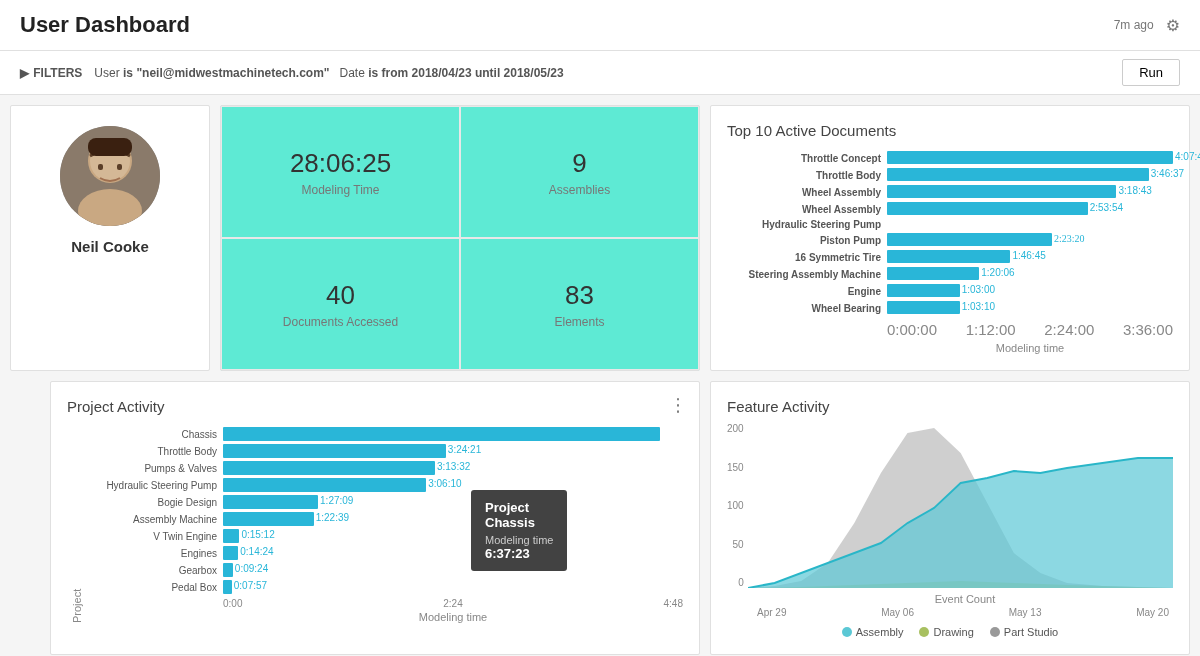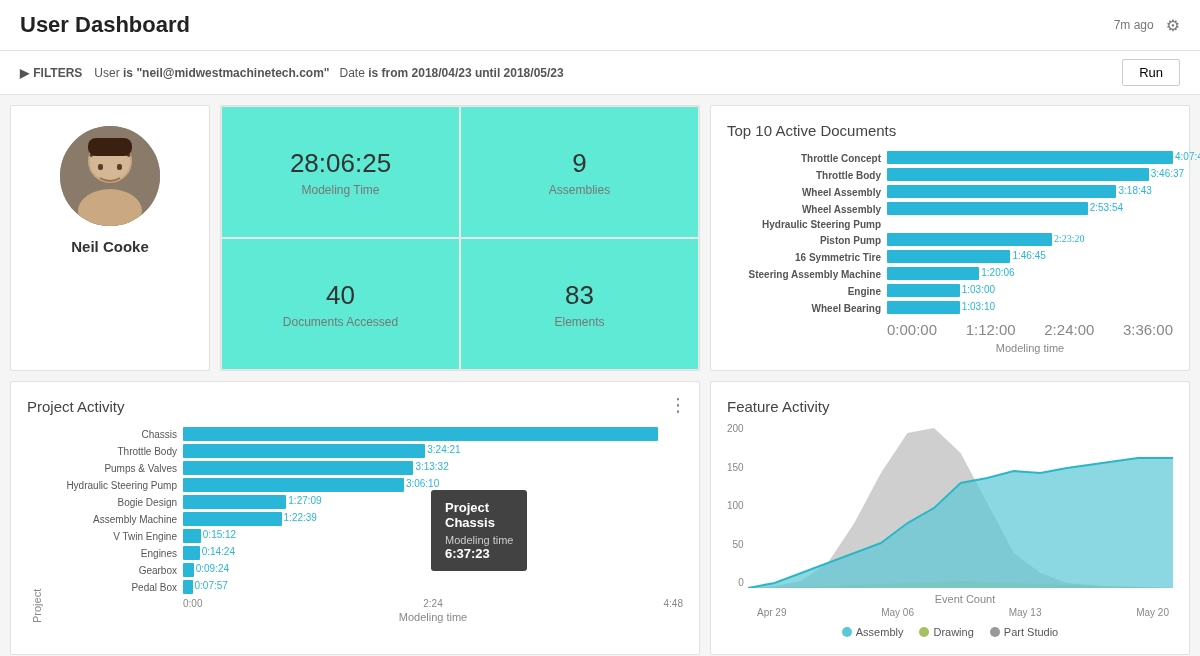--- a/index.html
+++ b/index.html
@@ -38,21 +38,21 @@
 
     .bar-chart { width: 100%; }
     .bar-row { display: flex; align-items: center; margin-bottom: 3px; }
     .bar-label { width: 160px; text-align: right; font-size: 10px; color: #555; padding-right: 6px; flex-shrink: 0; font-weight: bold; }
     .bar-track { flex: 1; height: 14px; position: relative; }
     .bar-fill { height: 100%; background: #29b6d8; border-radius: 1px; display: flex; align-items: center; }
     .chart-axis { display: flex; justify-content: space-between; font-size: 15px; color: #888; margin-top: 6px; padding-left: 160px; }
     .chart-axis-label { text-align: center; font-size: 11px; color: #888; margin-top: 4px; padding-left: 160px; }
 
     
-    .project-card { grid-column: 1 / 3; grid-row: 2; position: relative; }
+    .project-card { grid-column: 1 / 3; grid-row: 2; position: relative; margin-left: 40px; }
     .project-card h3 { font-size: 15px; font-weight: normal; color: #444; margin-bottom: 12px; }
     .more-icon { position: absolute; top: 12px; right: 12px; font-size: 18px; color: #777; cursor: pointer; }
     .project-bar-row { display: flex; align-items: center; margin-bottom: 3px; }
     .project-bar-label { width: 130px; text-align: right; font-size: 10px; color: #555; padding-right: 6px; flex-shrink: 0; }
 
     
     .tooltip-box { position: absolute; background: rgba(50,50,50,0.92); color: #fff; padding: 10px 14px; border-radius: 3px; font-size: 12px; z-index: 100; top: 115px; left: 390px; pointer-events: none; }
     .tooltip-box .tt-project { font-weight: bold; font-size: 13px; }
     .tooltip-box .tt-label { color: #ccc; margin-top: 4px; font-size: 11px; }
     .tooltip-box .tt-val { font-weight: bold; font-size: 13px; }

